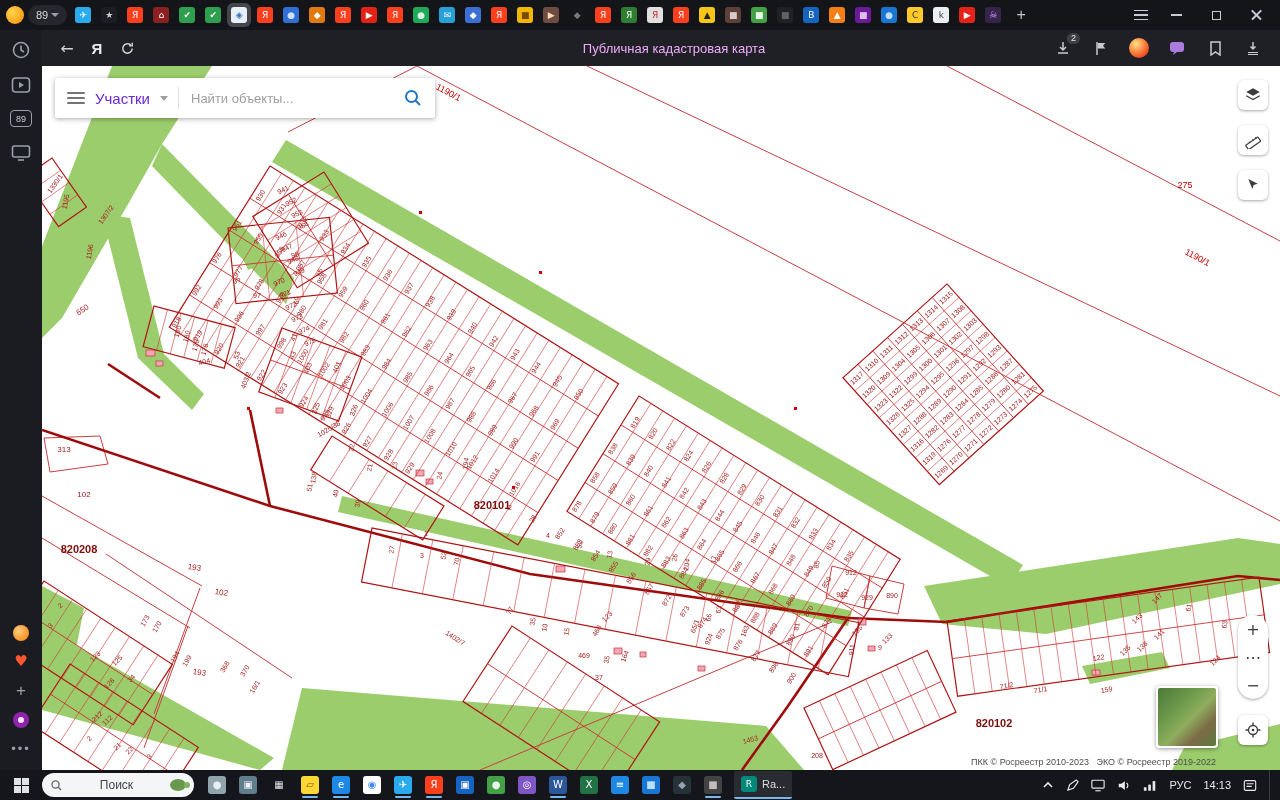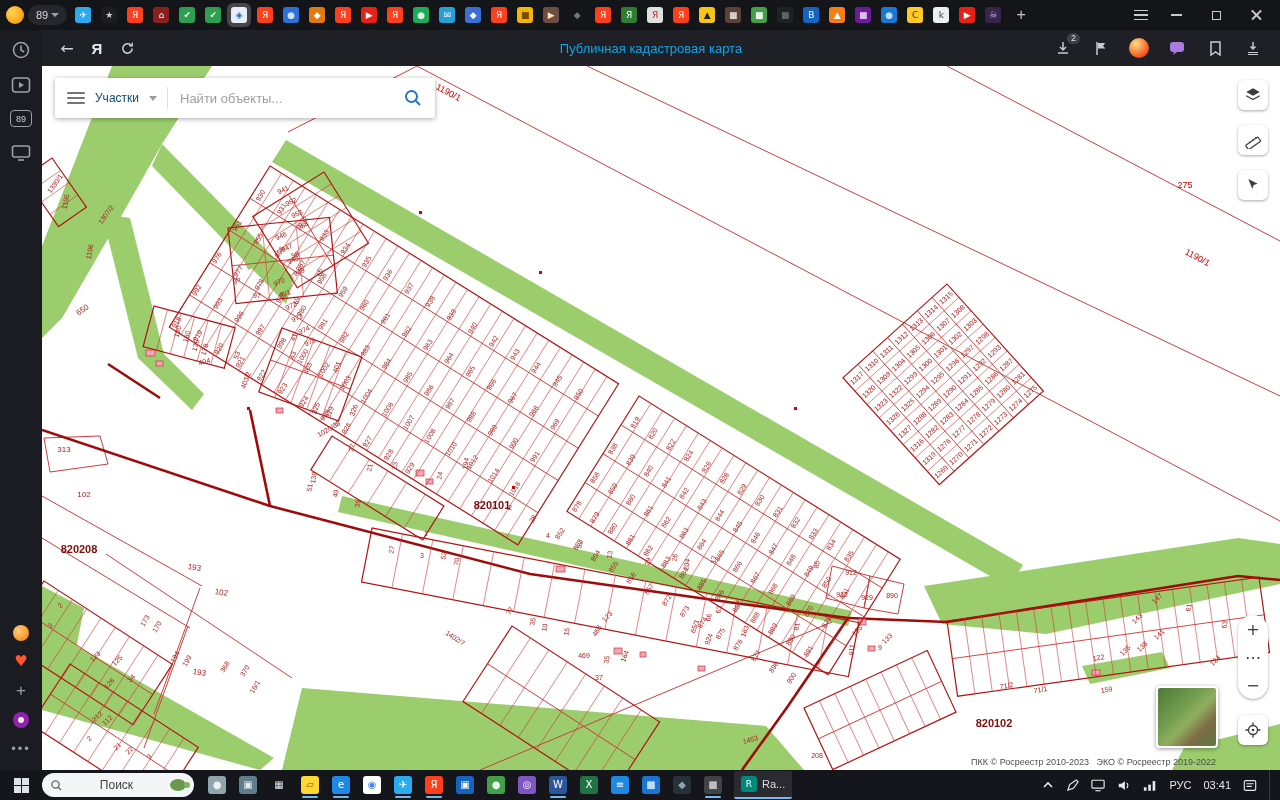--- a/index.html
+++ b/index.html
@@ -35,21 +35,21 @@
 
   
   .toolbar{position:absolute;top:30px;left:42px;right:0;height:36px;background:#1f2025;
     display:flex;align-items:center;padding:0 10px;box-sizing:border-box;}
   .nav-btn{color:#cfd1d5;font-size:16px;width:30px;height:28px;display:flex;align-items:center;
     justify-content:center;font-family:"DejaVu Sans",sans-serif;}
   .ya-btn{color:#e9eaec;font-size:15px;font-weight:bold;width:30px;text-align:center;}
   .addr{display:flex;align-items:center;gap:6px;background:#393b41;border-radius:14px;
     height:26px;padding:0 12px;margin-left:6px;min-width:150px;}
   .addr span{color:#e8e9eb;font-size:12px;}
-  .title{position:absolute;left:609px;transform:translateX(-50%);color:#0ea5e9;font-size:13px;white-space:nowrap;}
+  .title{position:absolute;left:632px;transform:translateX(-50%);color:#f0abfc;font-size:13px;white-space:nowrap;}
   .tool-group{margin-left:auto;display:flex;align-items:center;gap:16px;padding-right:6px;}
   .tool-ic{position:relative;width:22px;height:22px;display:flex;align-items:center;justify-content:center;}
   .badge{position:absolute;top:-4px;right:-6px;background:#3d3f45;color:#e4e5e8;font-size:9px;
     border-radius:7px;padding:0 4px;line-height:11px;}
   .avatar2{width:20px;height:20px;border-radius:50%;
     background:radial-gradient(circle at 35% 30%,#ffe082,#f4511e 70%,#8e24aa);}
 
   
   .sidebar{position:absolute;top:30px;left:0;width:42px;bottom:30px;background:#1b1c21;}
   .sb-top{display:flex;flex-direction:column;align-items:center;gap:15px;padding-top:10px;}
@@ -66,21 +66,21 @@
 
   
   .map{position:absolute;top:66px;left:42px;right:0;bottom:30px;background:#ffffff;overflow:hidden;}
   #map-svg{position:absolute;top:0;left:0;}
   #map-svg text{font-family:"Liberation Sans",sans-serif;}
   .search-widget{position:absolute;left:13px;top:12px;width:380px;height:40px;background:#fff;
     border-radius:2px;box-shadow:0 1px 5px rgba(0,0,0,.35);display:flex;align-items:center;
     padding:0 12px;box-sizing:border-box;gap:10px;}
   .sw-burger{display:flex;flex-direction:column;gap:3px;width:18px;}
   .sw-burger span{height:2px;background:#757575;border-radius:1px;}
-  .sw-cat{font-size:12px;color:#0c4a6e;}
+  .sw-cat{font-size:15px;color:#6d28d9;}
   .sw-chev{width:0;height:0;border-left:4px solid transparent;border-right:4px solid transparent;
     border-top:5px solid #9e9e9e;}
   .sw-div{width:1px;height:22px;background:#e0e0e0;}
   .sw-input{border:none;outline:none;flex:1;font-size:13px;color:#333;background:transparent;
     font-family:"Liberation Sans",sans-serif;}
   .sw-input::placeholder{color:#9e9e9e;}
   .ctl{position:absolute;right:12px;width:30px;height:30px;background:#fff;border-radius:6px;
     box-shadow:0 1px 3px rgba(0,0,0,.35);display:flex;align-items:center;justify-content:center;}
   .zoom-stack{position:absolute;right:12px;top:549px;width:30px;background:#fff;border-radius:15px;
     box-shadow:0 1px 3px rgba(0,0,0,.35);display:flex;flex-direction:column;align-items:center;}
@@ -1083,21 +1083,21 @@
       <svg width="14" height="13" viewBox="0 0 16 14">
         <path d="M2 5h3l4-3v10l-4-3H2z" fill="#e8e9ec"></path>
         <path d="M11 4a4 4 0 0 1 0 6" fill="none" stroke="#e8e9ec" stroke-width="1.3"></path>
       </svg>
       <svg width="14" height="13" viewBox="0 0 16 14">
         <rect x="1" y="9" width="3" height="4" fill="#e8e9ec"></rect>
           <rect x="6" y="6" width="3" height="7" fill="#e8e9ec"></rect>
         <rect x="11" y="2" width="3" height="11" fill="#e8e9ec"></rect>
       </svg>
       <span class="lang">РУС</span>
-      <span class="clock">03:41</span>
+      <span class="clock">14:13</span>
       <svg width="14" height="13" viewBox="0 0 16 14">
         <rect x="1.5" y="1.5" width="13" height="11" rx="1.5" fill="none" stroke="#e8e9ec" stroke-width="1.3"></rect>
         <path d="M4 5h8M4 8h6" stroke="#e8e9ec" stroke-width="1.2"></path>
       </svg>
       <div class="sliver"></div>
     </div>
   </footer>
 </div>
 
 </body></html>

